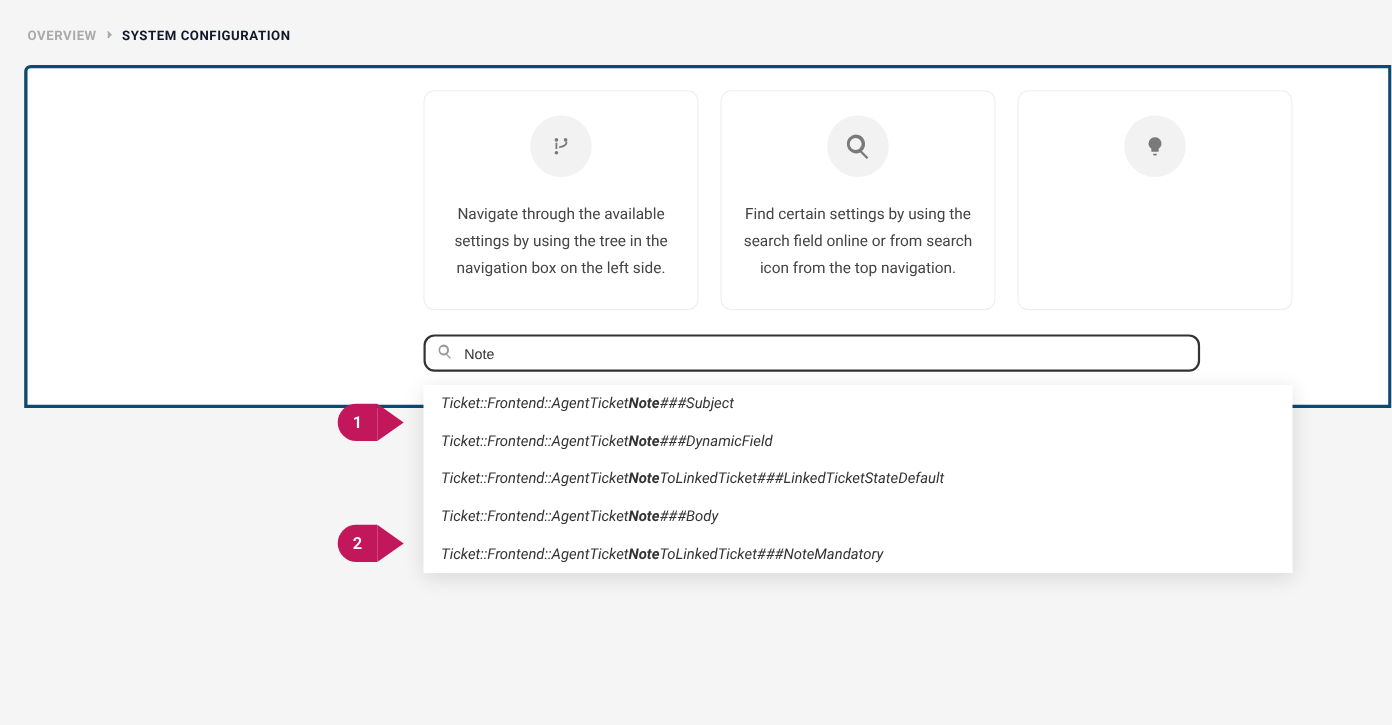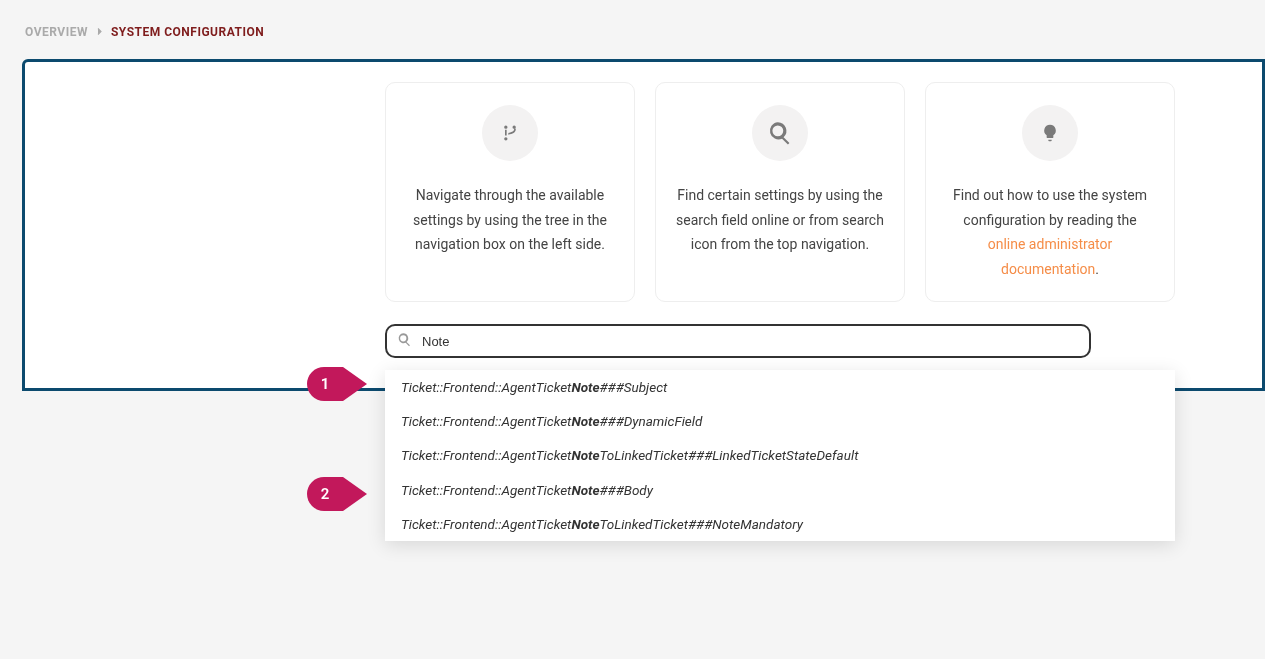--- a/index.html
+++ b/index.html
@@ -17,21 +17,21 @@
     padding: 25px 0 20px 25px;
     font-size: 12px;
     font-weight: 700;
     letter-spacing: 0.5px;
     display: flex;
     align-items: center;
     gap: 7px;
   }
   .breadcrumb .crumb-prev { color: #aaa; }
   .breadcrumb .chevron { color: #aaa; }
-  .breadcrumb .crumb-cur { color: #7f1d1d; }
+  .breadcrumb .crumb-cur { color: #0f172a; }
   .panel {
     margin-left: 22px;
     background: #fff;
     border: 3px solid #0c4a6e;
     border-top-left-radius: 6px;
     padding: 20px 0 30px 0;
     position: relative;
   }
   .cards-row {
     display: flex;
@@ -179,23 +179,20 @@
       </div>
       <div class="card-text">Find certain settings by using the search field online or from search icon from the top navigation.</div>
     </div>
 
     <div class="card">
       <div class="icon-circle">
         <svg width="20" height="24" viewBox="0 0 24 24">
             <path d="M12 2a7 7 0 00-4 12.7V17a1 1 0 001 1h6a1 1 0 001-1v-2.3A7 7 0 0012 2zm-2 18h4v1a1 1 0 01-1 1h-2a1 1 0 01-1-1v-1z"></path>
           </svg>
       </div>
-      <div class="card-text">
-        <span>Find out how to use the system configuration by reading the </span><a href="#">online administrator documentation</a><span>.</span>
-      </div>
     </div>
 
   </div>
 
   <div class="search-wrap">
     <div class="search-box">
       <span>
         <svg width="15" height="15" viewBox="0 0 24 24">
             <path d="M10 2a8 8 0 015.3 13.9l5.4 5.4-1.4 1.4-5.4-5.4A8 8 0 1110 2zm0 3a5 5 0 100 10 5 5 0 000-10z"></path>
           </svg>

